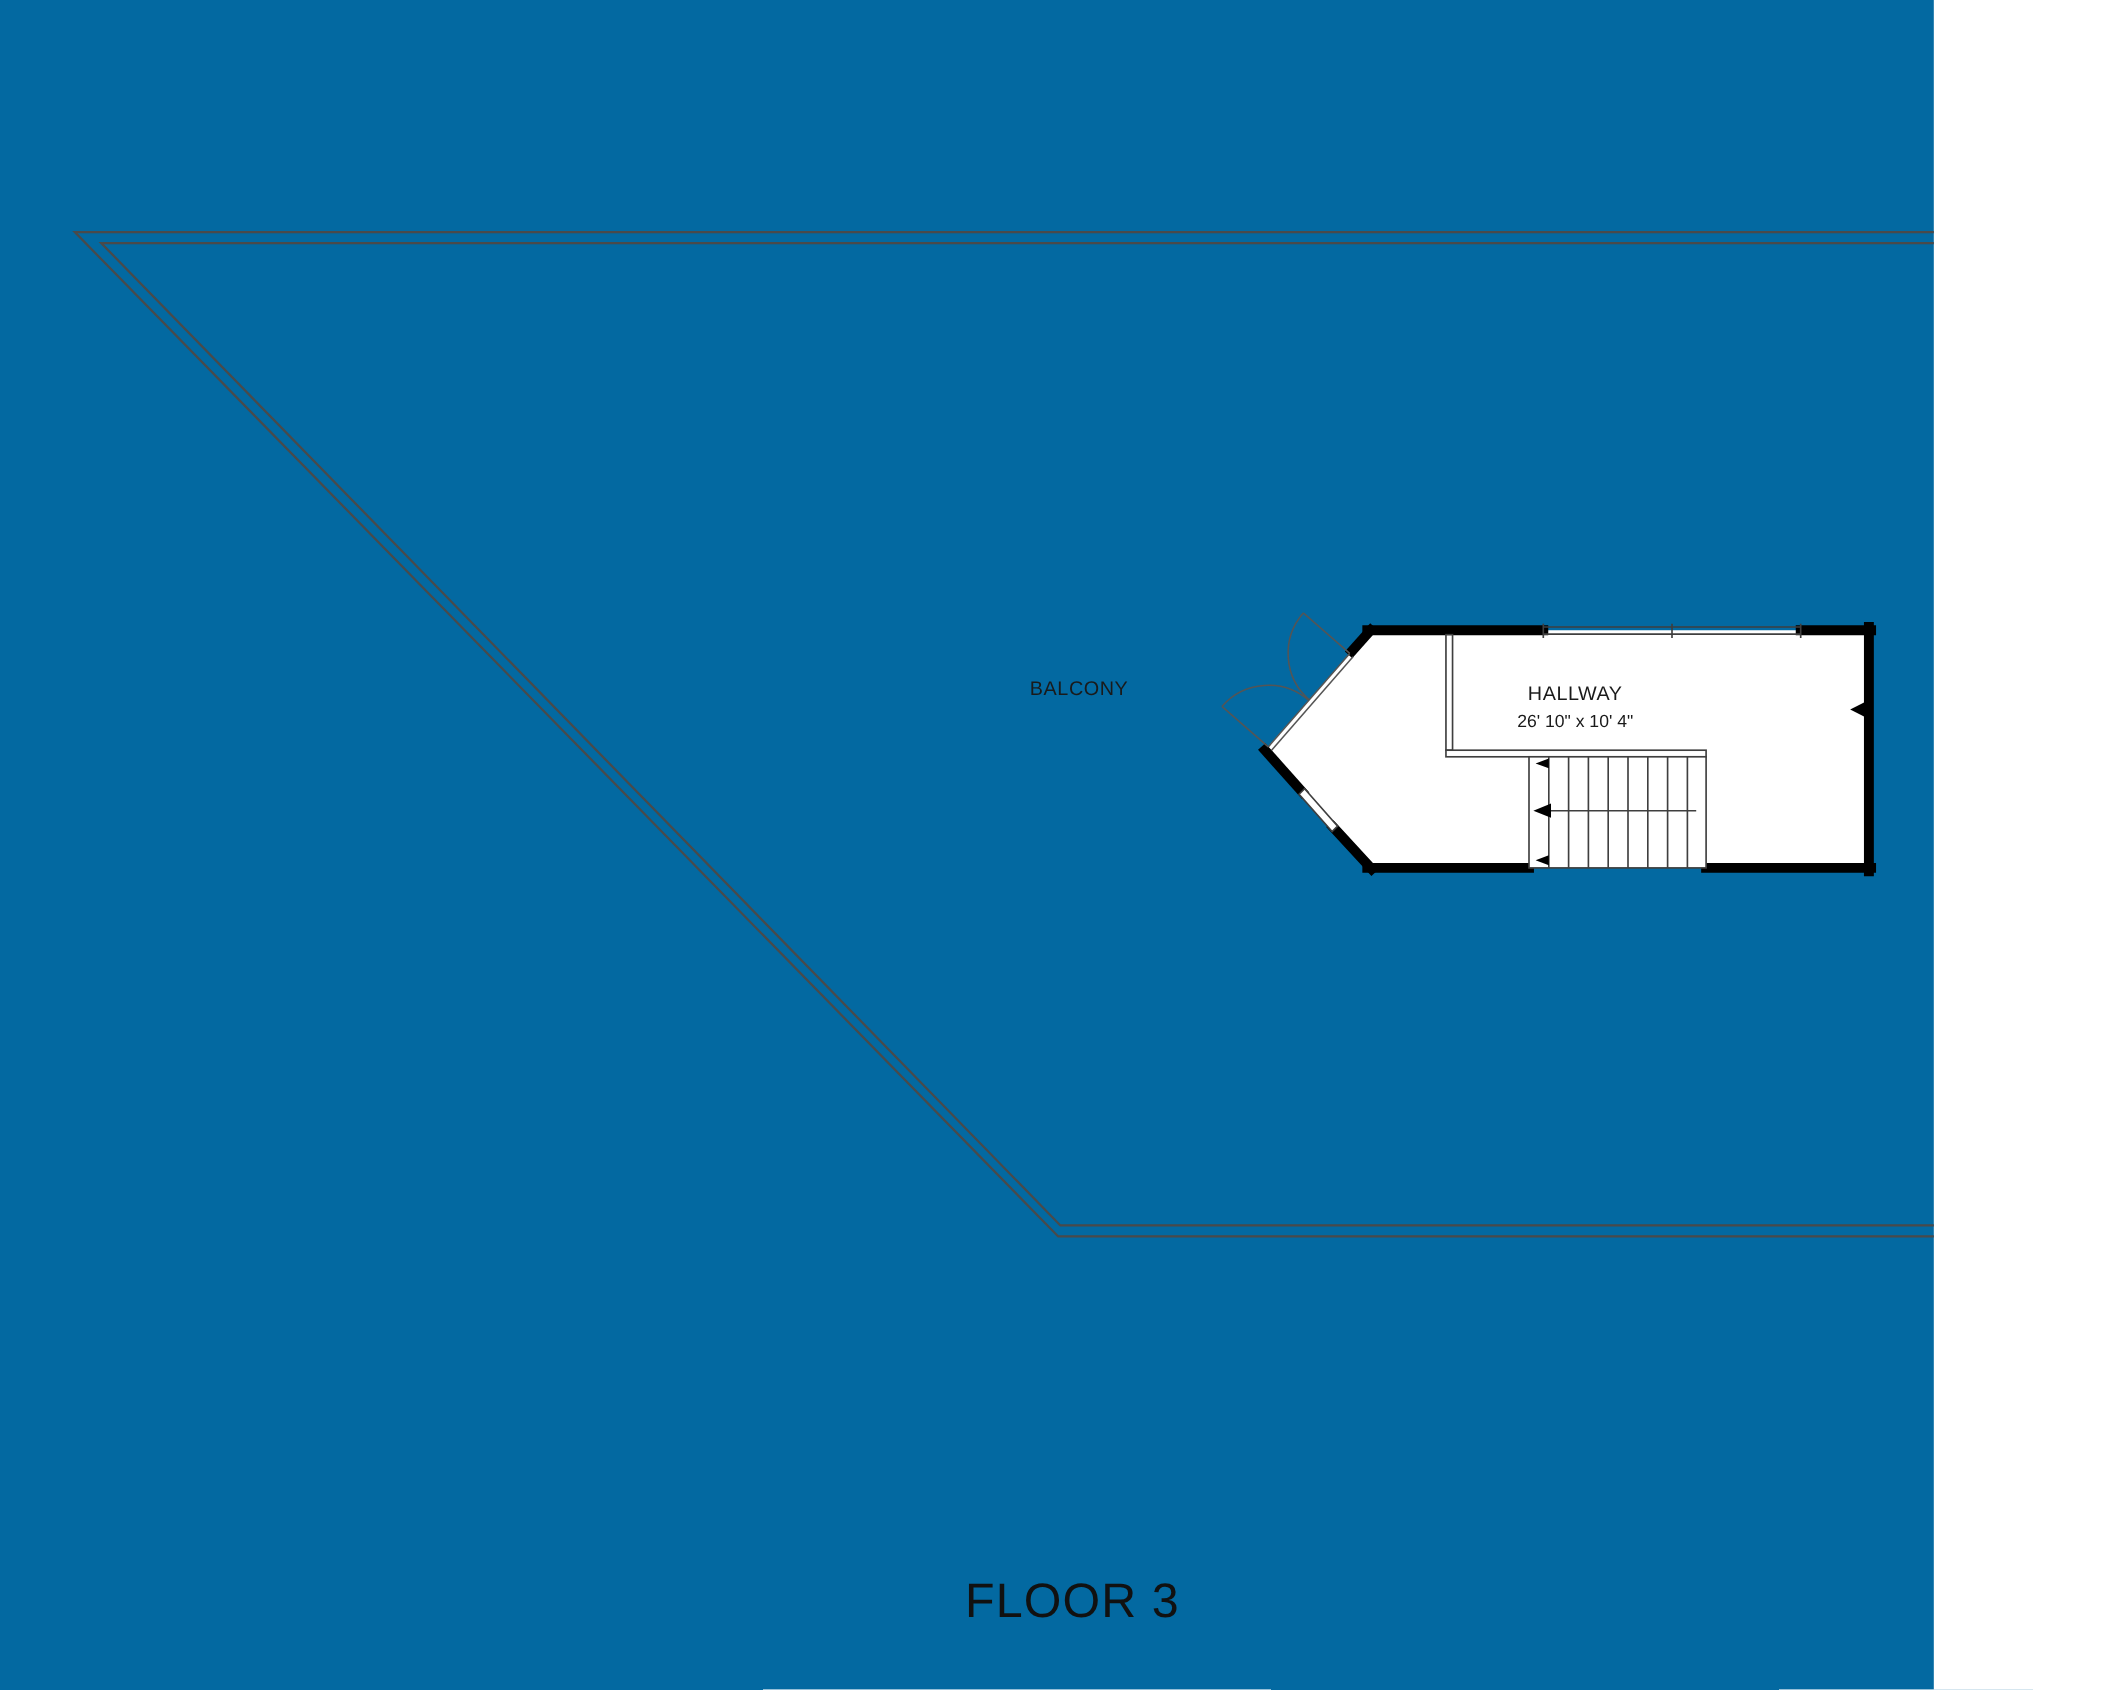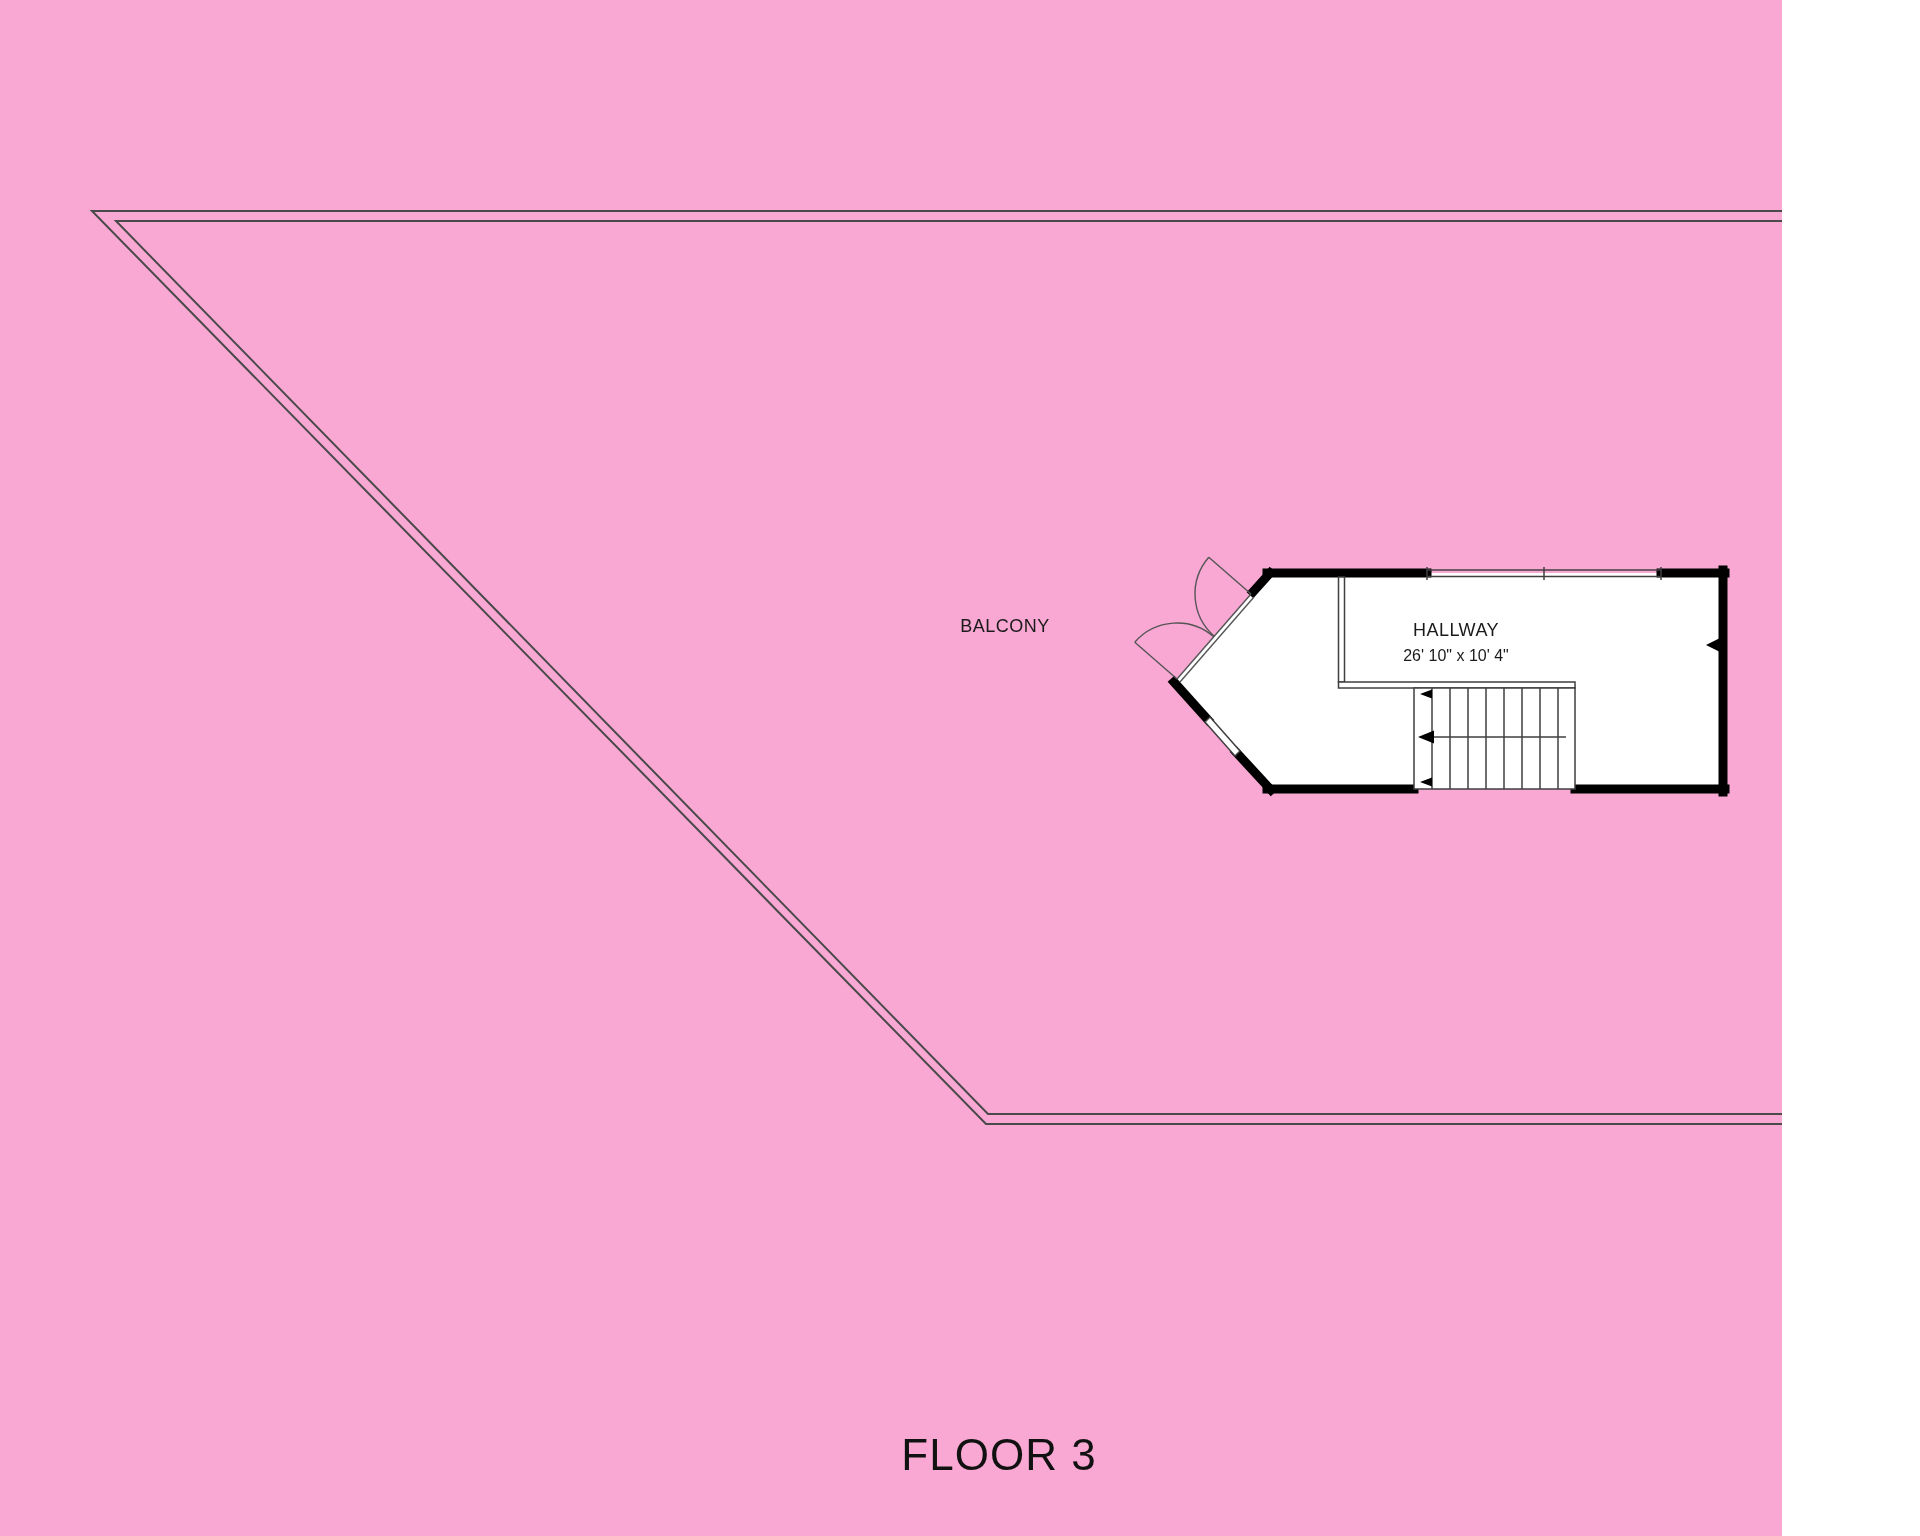--- a/index.html
+++ b/index.html
@@ -4,24 +4,23 @@
 <style>
   html, body {
     margin: 0;
     padding: 0;
     background: #ffffff;
   }
   .stage {
     position: relative;
     width: 1758px;
     height: 1536px;
-    background: #f9a8d4;
+    background: #0369a1;
     font-family: "Liberation Sans", sans-serif;
     overflow: hidden;
-    padding-left: 24px;
   }
   svg { display: block; }
   text {
     font-family: "Liberation Sans", sans-serif;
     fill: #1a1a1a;
   }
   .room-label { font-size: 18px; letter-spacing: 0.5px; }
   .dim-label  { font-size: 16px; }
   .floor-title { font-size: 44px; letter-spacing: 1px; fill: #111; }
 </style>

